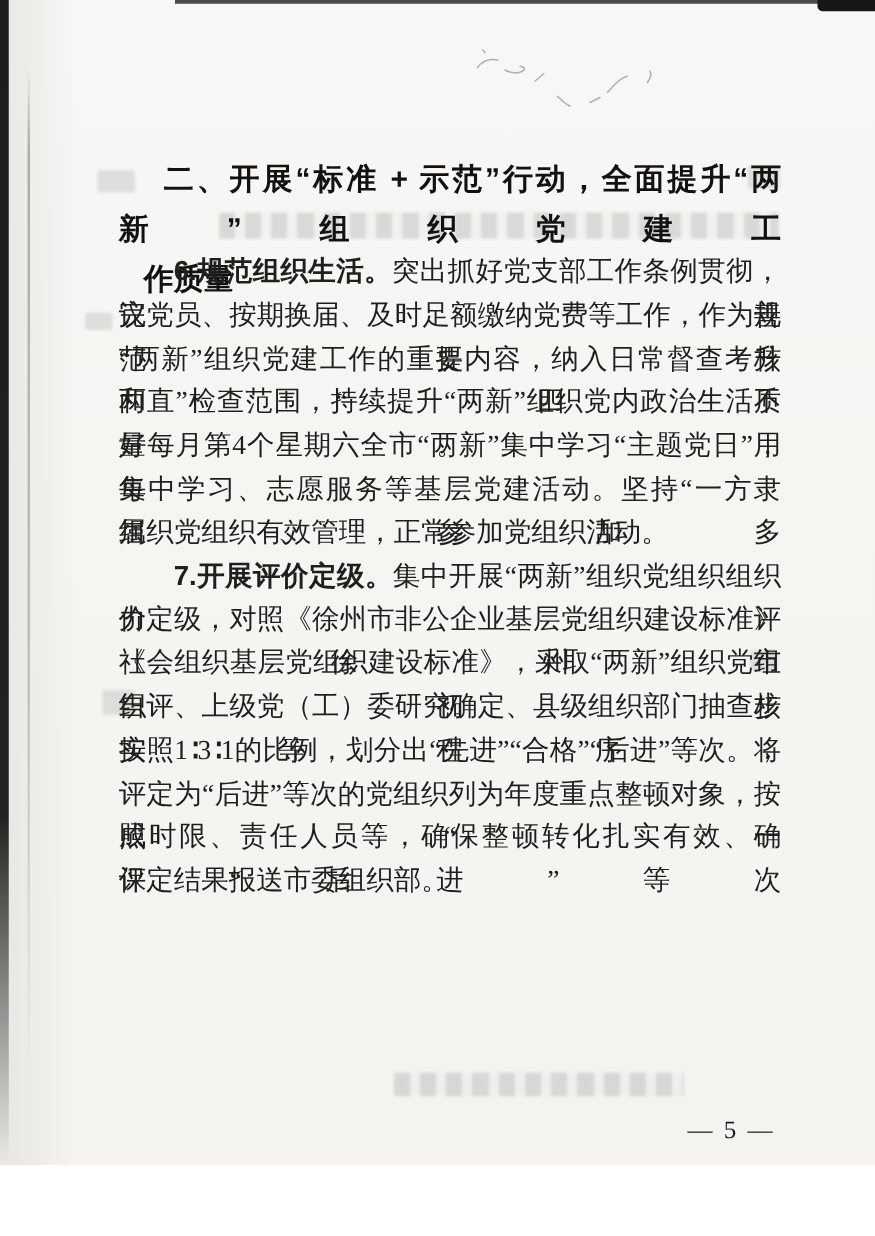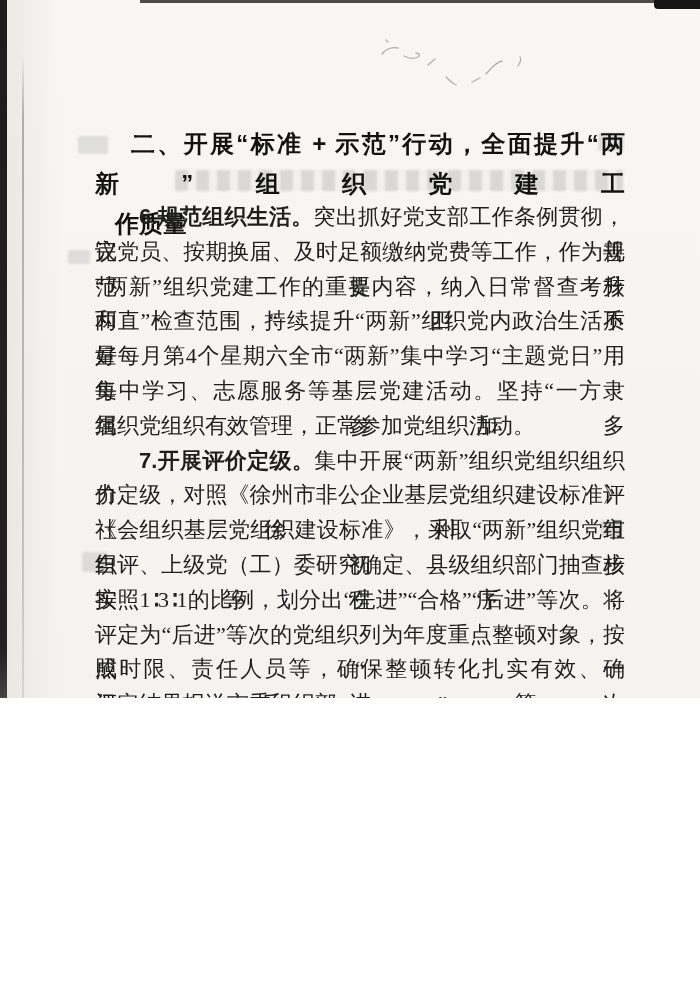--- a/index.html
+++ b/index.html
@@ -1,18 +1,18 @@
 <!DOCTYPE html>
 <html><head>
 <meta charset="utf-8">
 <style>
   html,body{margin:0;padding:0;}
   #scan-page{
     position:relative;
-    width:700px;height:698px;
+    width:700px;height:932px;
     background:
       linear-gradient(90deg, rgba(225,223,218,.55) 0 10px, rgba(255,255,255,0) 60px),
       linear-gradient(180deg, #f8f7f5 0%, #f6f5f2 40%, #f4f3f0 100%);
     overflow:hidden;
     font-family:"Liberation Serif","DejaVu Serif",serif;
     color:#1f1f1f;
   }
   
   .edge-top{position:absolute;top:0;left:140px;right:0;height:3px;background:#4c4c4c;}
   .corner-mark{position:absolute;top:0;right:0;width:46px;height:9px;background:#161616;border-bottom-left-radius:4px;}

